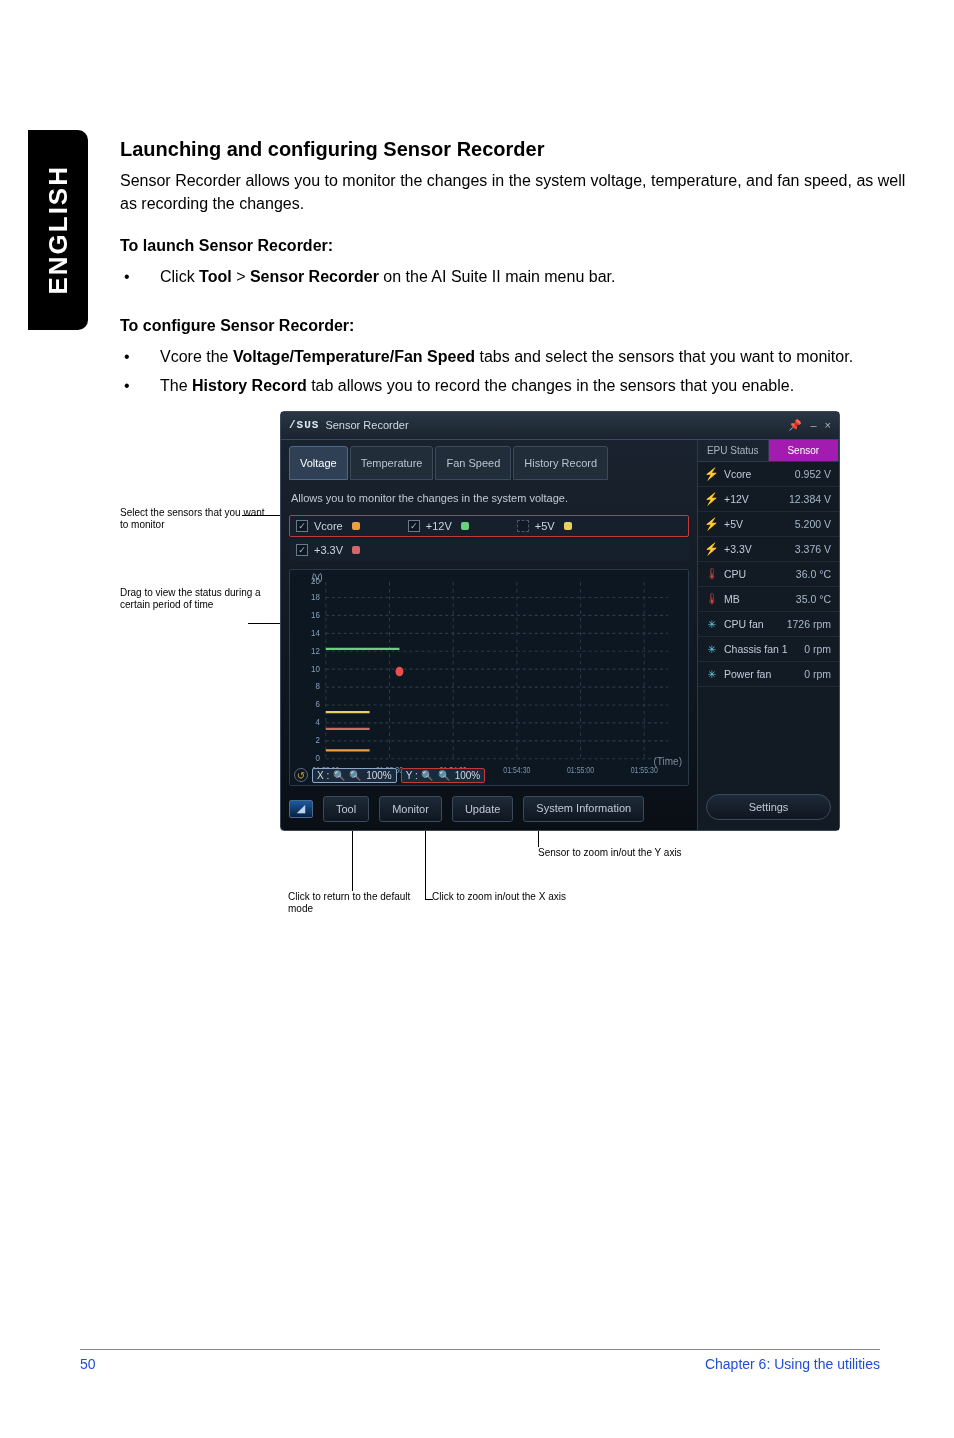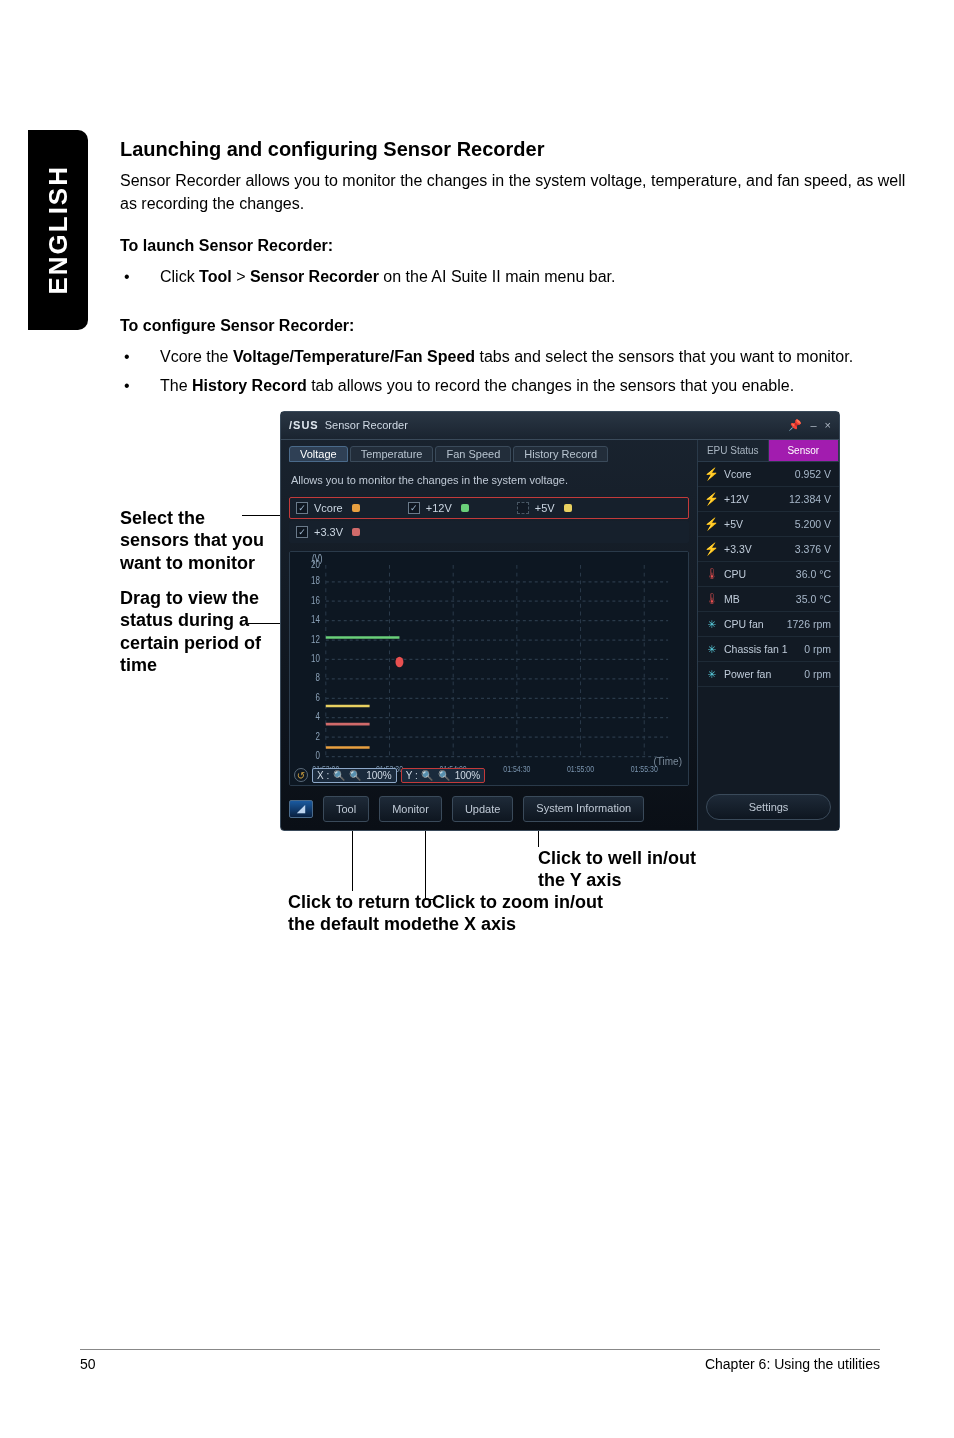--- a/index.html
+++ b/index.html
@@ -69,22 +69,22 @@
 
   
   .shot-wrap {
     position: relative;
     margin-top: 14px;
     width: 790px;
     height: 580px;
   }
   .annot {
     position: absolute;
-    font-size: 18px;
-    font-weight: bold;
+    font-size: 10px;
+    font-weight: normal;
     line-height: 1.25;
   }
   .annot-line {
     position: absolute;
     background: #000;
   }
   .app {
     position: absolute;
     left: 160px;
     top: 0;
@@ -102,21 +102,21 @@
     align-items: center;
     padding: 0 8px;
     background: linear-gradient(#2a3644, #1a2430);
     border-bottom: 1px solid #3a4a5a;
   }
   .app-titlebar .logo {
     font-weight: bold;
     letter-spacing: 1px;
     color: #e0e8f0;
     margin-right: 6px;
-    font-family: Liberation Sans, sans-serif;
+    font-family: Liberation Mono, monospace;
   }
   .app-titlebar .title { color: #d0dae5; }
   .app-titlebar .winbtn {
     margin-left: auto;
     display: flex;
     gap: 8px;
     color: #aeb8c4;
   }
   .app-body {
     display: flex;
@@ -127,21 +127,21 @@
     display: flex;
     flex-direction: column;
     padding: 6px 8px 8px 8px;
   }
   .tabs {
     display: flex;
     gap: 2px;
     margin-bottom: 6px;
   }
   .tab {
-    padding: 1px 10px;
+    padding: 10px 10px;
     background: #222d3a;
     border: 1px solid #3a4a5a;
     border-radius: 3px 3px 0 0;
     font-size: 11px;
     color: #b8c4d0;
   }
   .tab.active {
     background: #2f4055;
     color: #fff;
     border-color: #4a6a8a;
@@ -240,21 +240,21 @@
   .footer {
     position: absolute;
     left: 80px;
     bottom: 66px;
     width: 800px;
     display: flex;
     justify-content: space-between;
     font-size: 14px;
     border-top: 1px solid #888;
     padding-top: 6px;
-    color:#000000;
+    color:#1d4ed8;
   }
 </style>
 </head>
 <body>
 
 <div class="side-tab">
   <span class="side-tab-text">ENGLISH</span>
 </div>
 
 <div class="content">
@@ -286,21 +286,21 @@
   </div>
 
   <div class="shot-wrap">
 
     <div class="annot" style="left:0;top:96px;width:150px">Select the sensors that you want to monitor</div>
     <div class="annot-line" style="left:122px;top:104px;width:48px;height:1px"></div>
 
     <div class="annot" style="left:0;top:176px;width:150px">Drag to view the status during a certain period of time</div>
     <div class="annot-line" style="left:128px;top:212px;width:42px;height:1px"></div>
 
-    <div class="annot" style="left:418px;top:436px;width:180px">Click to well in/out the Y axis</div>
+    <div class="annot" style="left:418px;top:436px;width:180px">Sensor to zoom in/out the Y axis</div>
     <div class="annot-line" style="left:418px;top:332px;width:1px;height:104px"></div>
 
     <div class="annot" style="left:312px;top:480px;width:180px">Click to zoom in/out the X axis</div>
     <div class="annot-line" style="left:305px;top:332px;width:1px;height:156px"></div>
     <div class="annot-line" style="left:305px;top:488px;width:8px;height:1px"></div>
 
     <div class="annot" style="left:168px;top:480px;width:150px">Click to return to the default mode</div>
     <div class="annot-line" style="left:232px;top:332px;width:1px;height:148px"></div>
 
     <div class="app">

